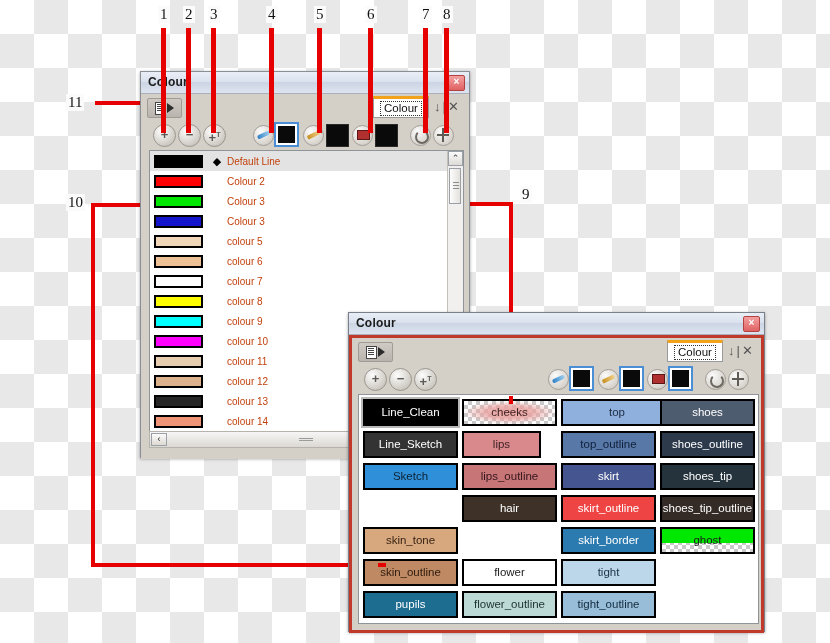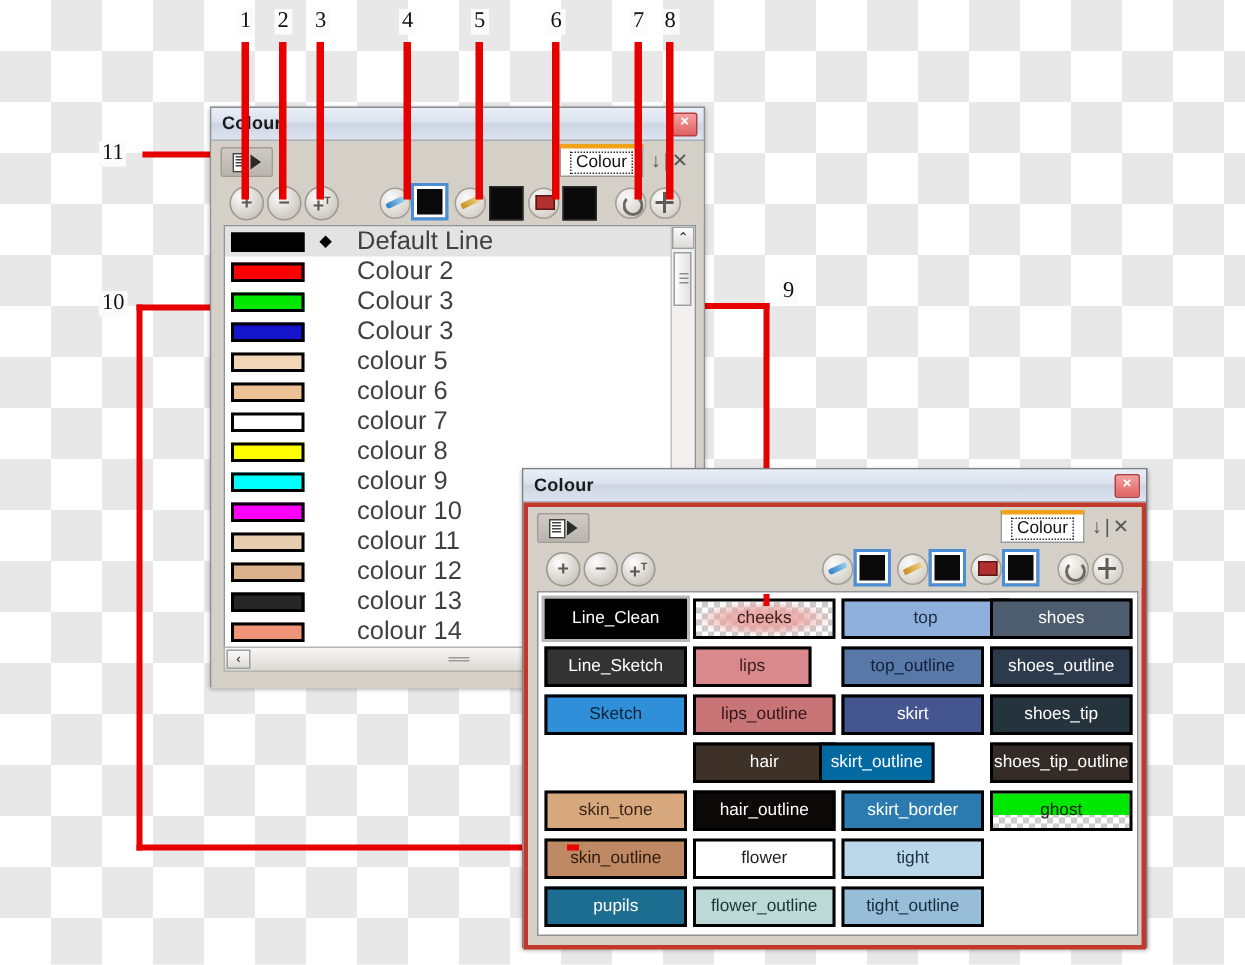--- a/index.html
+++ b/index.html
@@ -66,21 +66,21 @@
   .mini-icon{position:absolute;top:3px;width:19px;height:19px;border-radius:50%;
     background:radial-gradient(circle at 35% 30%,#fbfbfb,#d8d4cd 70%,#bdb9b2);border:1px solid #a29e97;}
   .mini-icon i{position:absolute;display:block;}
 
   
   .listwrap{position:absolute;background:#fff;border:1px solid #8f9499;overflow:hidden;}
   .lrow{height:20px;display:flex;align-items:center;padding-left:4px;box-sizing:border-box;}
   .lrow.sel{background:#e3e3e3;}
   .lsw{width:49px;height:13px;border:2px solid #000;box-sizing:border-box;flex:0 0 auto;}
   .ldot{width:12px;text-align:center;font-size:11px;color:#000;line-height:10px;margin-left:8px;}
-  .lname{font-size:17px;color:#404040;margin-left:15px;white-space:nowrap;}
+  .lname{font-size:10px;color:#c2410c;margin-left:4px;white-space:nowrap;}
 
   .vscroll{position:absolute;right:0;top:0;width:15px;bottom:0;background:#f1f0ef;border-left:1px solid #c3c0bb;}
   .vscroll .arrow{position:absolute;top:0;left:0;right:0;height:15px;
     background:linear-gradient(to bottom,#fbfbfb,#dedbd6);border:1px solid #9aa0a6;box-sizing:border-box;
     font-size:9px;text-align:center;line-height:12px;color:#333;}
   .vscroll .thumb{position:absolute;top:17px;left:1px;width:12px;height:36px;
     background:linear-gradient(to right,#fdfdfd,#e4e1dc);border:1px solid #9aa0a6;box-sizing:border-box;}
   .vscroll .thumb:after{content:"";position:absolute;left:3px;top:13px;width:6px;height:1px;background:#8d8d8d;
     box-shadow:0 3px 0 #8d8d8d,0 6px 0 #8d8d8d;}
 
@@ -339,39 +339,36 @@
           </div>
           <div class="cell" style="left: 103px; top: 36px; width: 79px; height: 27px; background: rgb(217, 136, 140);">
             <span style="color: rgb(58, 31, 34);">lips</span>
           </div>
           <div class="cell" style="left: 103px; top: 68px; width: 95px; height: 27px; background: rgb(200, 117, 120);">
             <span style="color: rgb(51, 22, 26);">lips_outline</span>
           </div>
           <div class="cell" style="left: 103px; top: 100px; width: 95px; height: 27px; background: rgb(61, 49, 40);">
             <span style="color: rgb(255, 255, 255);">hair</span>
           </div>
-          <div class="cell" style="left: 103px; top: 132px; width: 95px; height: 27px; background: rgb(11, 8, 7);">
-            <span style="color: rgb(255, 255, 255);">hair_outline</span>
-          </div>
           <div class="cell" style="left: 103px; top: 164px; width: 95px; height: 27px; background: rgb(255, 255, 255);">
             <span style="color: rgb(34, 34, 34);">flower</span>
           </div>
           <div class="cell" style="left: 103px; top: 196px; width: 95px; height: 27px; background: rgb(188, 217, 214);">
             <span style="color: rgb(29, 51, 48);">flower_outline</span>
           </div>
           <div class="cell" style="left: 202px; top: 4px; width: 112px; height: 27px; background: rgb(143, 176, 221);">
             <span style="color: rgb(27, 42, 65);">top</span>
           </div>
           <div class="cell" style="left: 202px; top: 36px; width: 95px; height: 27px; background: rgb(88, 120, 168);">
             <span style="color: rgb(16, 32, 58);">top_outline</span>
           </div>
           <div class="cell" style="left: 202px; top: 68px; width: 95px; height: 27px; background: rgb(69, 85, 143);">
             <span style="color: rgb(255, 255, 255);">skirt</span>
           </div>
-          <div class="cell" style="left: 187px; top: 100px; width: 77px; height: 27px; background: #0369a1;">
+          <div class="cell" style="left: 202px; top: 100px; width: 95px; height: 27px; background: #ef4444;">
             <span style="color: rgb(255, 255, 255);">skirt_outline</span>
           </div>
           <div class="cell" style="left: 202px; top: 132px; width: 95px; height: 27px; background: rgb(43, 123, 176);">
             <span style="color: rgb(255, 255, 255);">skirt_border</span>
           </div>
           <div class="cell" style="left: 202px; top: 164px; width: 95px; height: 27px; background: rgb(188, 215, 234);">
             <span style="color: rgb(27, 50, 69);">tight</span>
           </div>
           <div class="cell" style="left: 202px; top: 196px; width: 95px; height: 27px; background: rgb(151, 189, 216);">
             <span style="color: rgb(20, 43, 61);">tight_outline</span>

